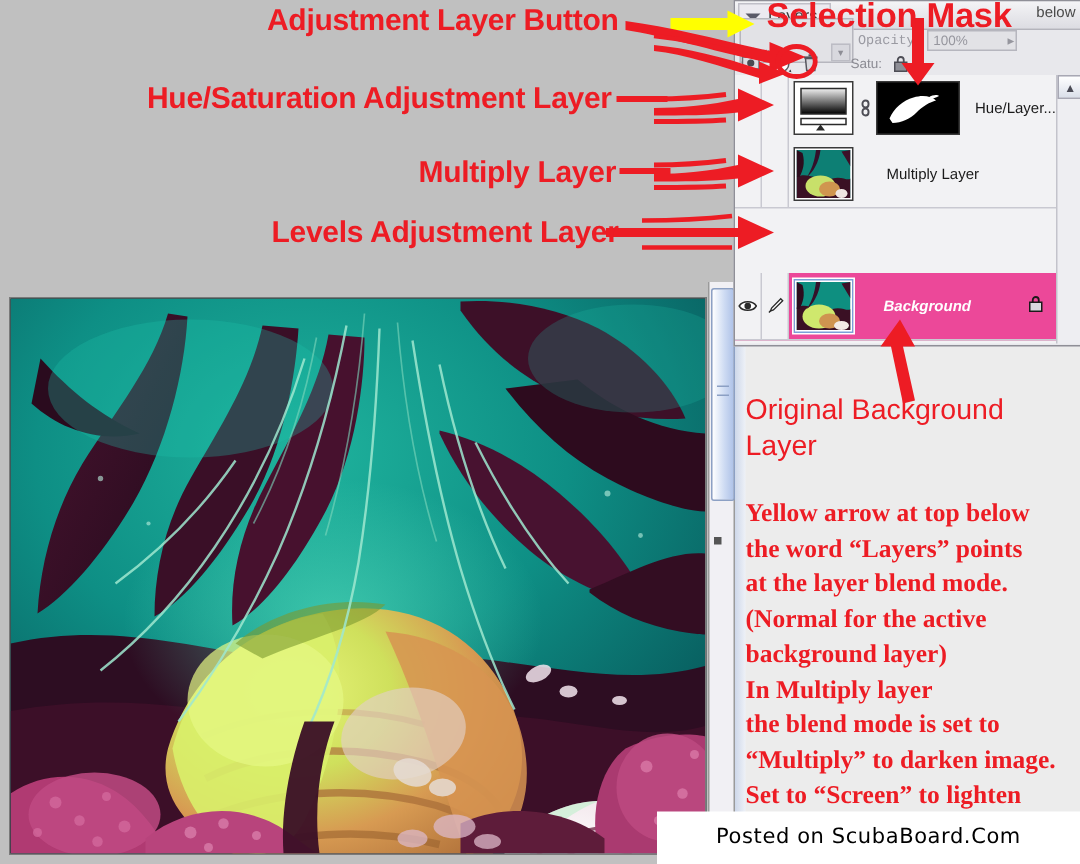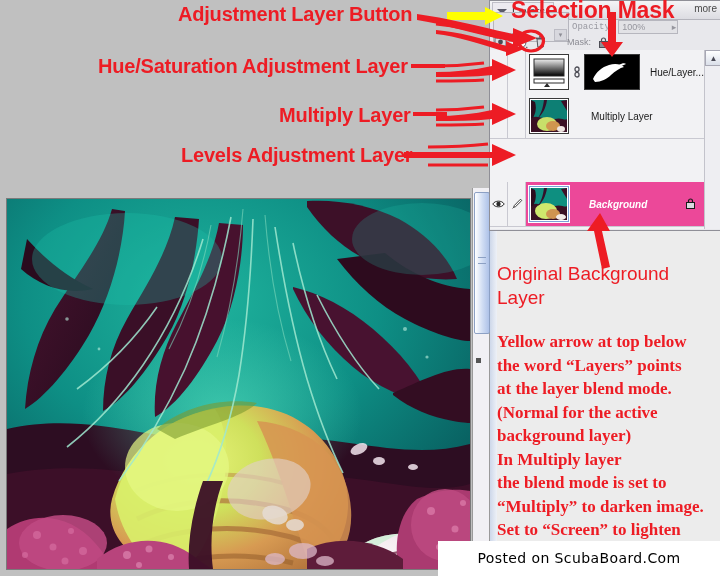--- a/index.html
+++ b/index.html
@@ -372,21 +372,21 @@
     <div class="dn">▼</div>
   </div>
 
   <div class="panel">
 
     <div class="panel-tabbar">
       <div class="tab-layers">
         <span class="tri"></span>
         <span>Layers</span>
       </div>
-      <div class="tab-more">more</div>
+      <div class="tab-more">below</div>
     </div>
 
     <div class="panel-opts">
       <div class="combo">
         <span>Normal</span>
         <span class="cb">▾</span>
       </div>
       <span class="op-label">Opacity:</span>
       <div class="op-box">
         <span>100%</span>
@@ -409,21 +409,21 @@
           <path d="M11.8 11.6 l1.8 0.6 l-0.6 -1.8 Z" fill="#3a3a42"></path>
         </svg>
       </span>
       <span style="display:inline-flex;width:11px;height:12px;align-items:center;justify-content:center;">
         <svg width="11" height="12" viewBox="0 0 11 12">
           <path d="M2 3 h7 l-0.8 8 h-5.4 Z" fill="#d8d8de" stroke="#55555d"></path>
           <rect x="1" y="1.6" width="9" height="1.4" fill="#55555d"></rect>
           <rect x="4" y="0.2" width="3" height="1.4" fill="#55555d"></rect>
         </svg>
       </span>
-      <span style="margin-left:14px;">Mask:</span>
+      <span style="margin-left:14px;">Satu:</span>
       <span style="display:inline-flex;">
         <svg width="11" height="11" viewBox="0 0 11 11">
           <rect x="1.5" y="4.5" width="8" height="6" fill="#8e8e96" stroke="#4d4d55"></rect>
           <path d="M3.5 4.5 V3 a2 2 0 0 1 4 0 V4.5" fill="none" stroke="#4d4d55" stroke-width="1.2"></path>
         </svg>
       </span>
     </div>
 
     <div class="layer-list">
 

